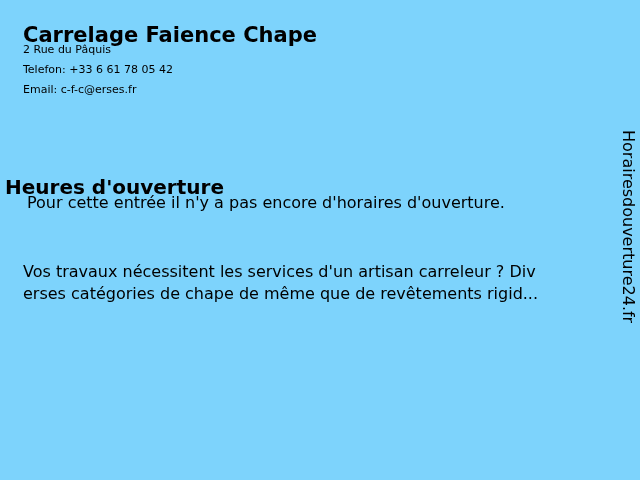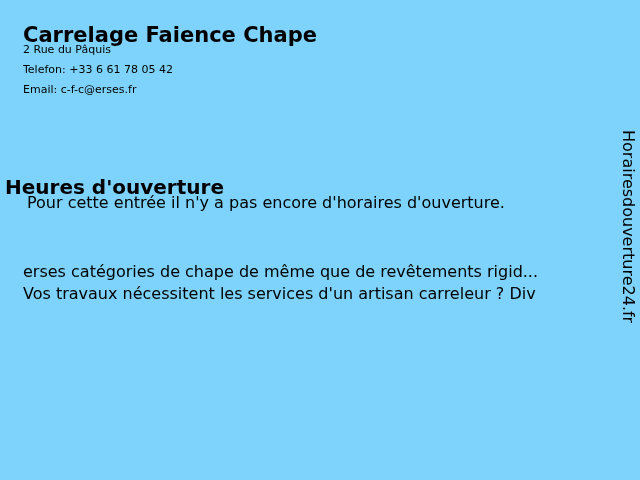--- a/index.html
+++ b/index.html
@@ -80,19 +80,19 @@
     <div class="line">Telefon: +33 6 61 78 05 42</div>
     <div class="line">Email: c-f-c@erses.fr</div>
   </div>
 
   <h2 class="section-heading heading-hours">Heures d'ouverture</h2>
 
   <div class="hours-text">Pour cette entrée il n'y a pas encore d'horaires d'ouverture.</div>
 
 
   <div class="info-text">
+    <div class="line">Vos travaux nécessitent les services d'un artisan carreleur ? Div</div>
     <div class="line">erses catégories de chape de même que de revêtements rigid...</div>
-    <div class="line">Vos travaux nécessitent les services d'un artisan carreleur ? Div</div>
   </div>
 
   <div class="watermark">Horairesdouverture24.fr</div>
 
 </div>
 
 </body></html>

